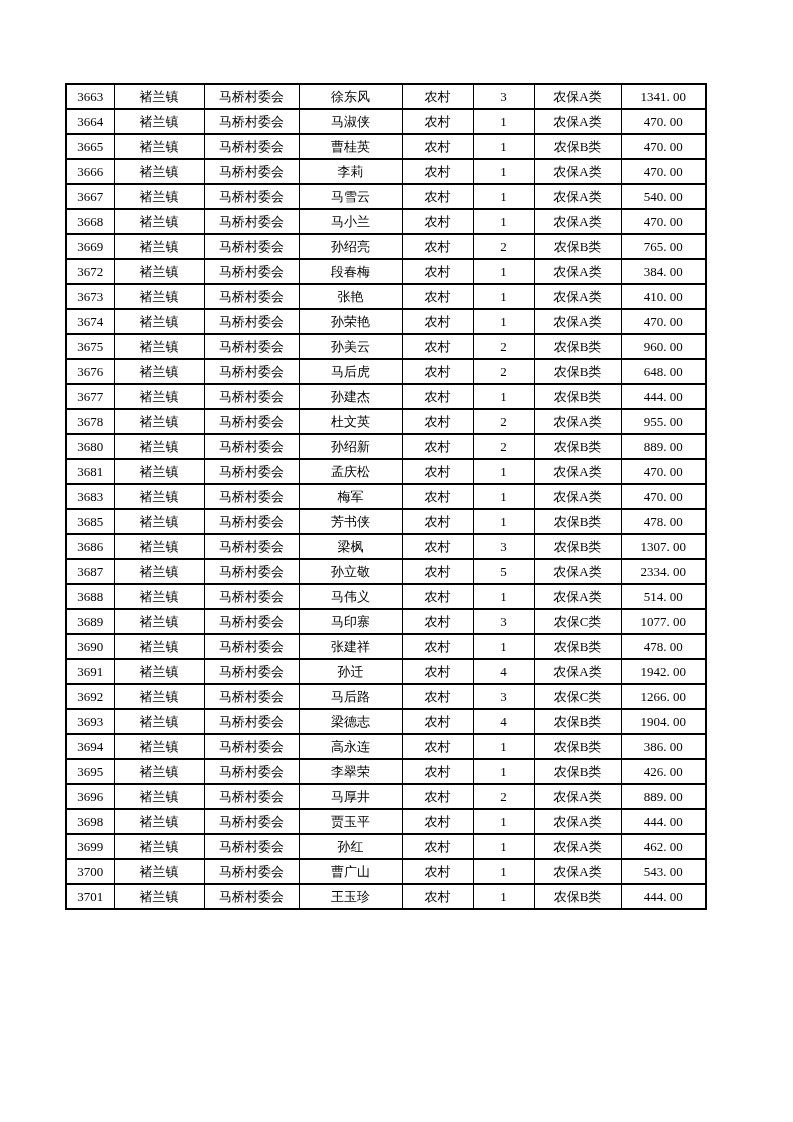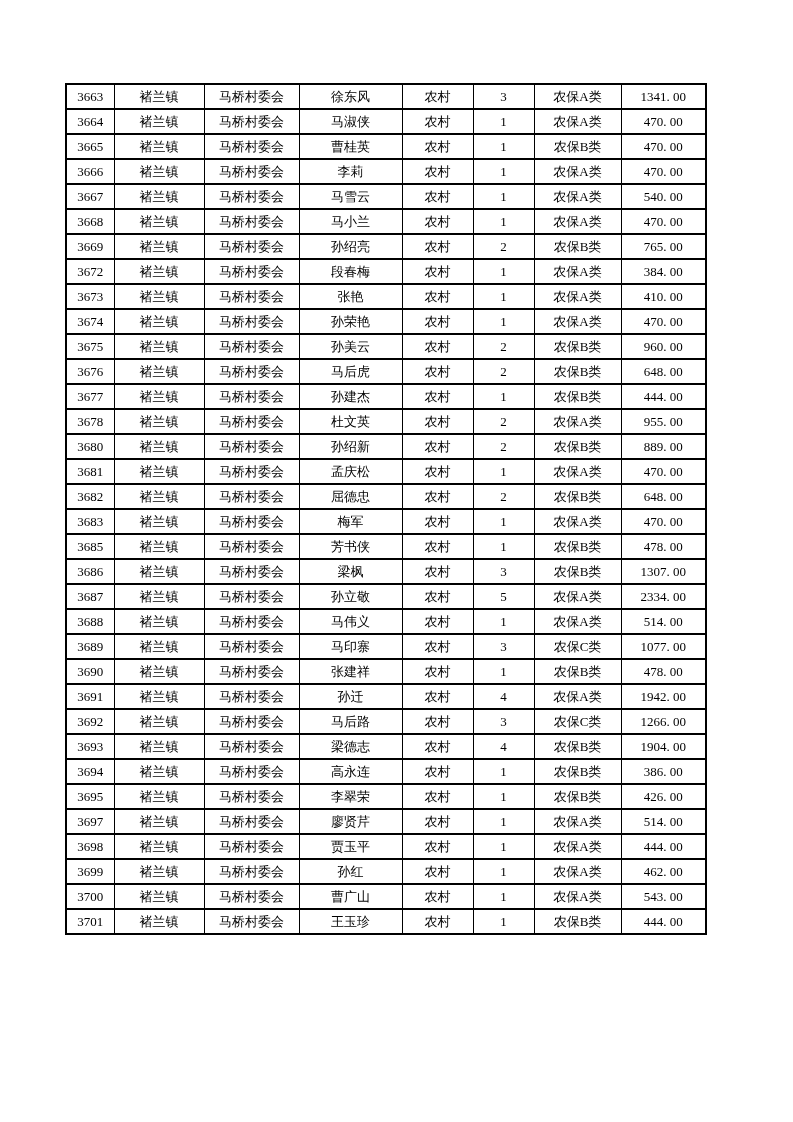--- a/index.html
+++ b/index.html
@@ -208,30 +208,20 @@
     <td>3681</td>
     <td>褚兰镇</td>
     <td>马桥村委会</td>
     <td>孟庆松</td>
     <td>农村</td>
     <td>1</td>
     <td>农保A类</td>
     <td>470. 00</td>
   </tr>
         <tr>
-    <td>3682</td>
-    <td>褚兰镇</td>
-    <td>马桥村委会</td>
-    <td>屈德忠</td>
-    <td>农村</td>
-    <td>2</td>
-    <td>农保B类</td>
-    <td>648. 00</td>
-  </tr>
-        <tr>
     <td>3683</td>
     <td>褚兰镇</td>
     <td>马桥村委会</td>
     <td>梅军</td>
     <td>农村</td>
     <td>1</td>
     <td>农保A类</td>
     <td>470. 00</td>
   </tr>
         <tr>
@@ -338,28 +328,28 @@
     <td>3695</td>
     <td>褚兰镇</td>
     <td>马桥村委会</td>
     <td>李翠荣</td>
     <td>农村</td>
     <td>1</td>
     <td>农保B类</td>
     <td>426. 00</td>
   </tr>
         <tr>
-    <td>3697</td>
-    <td>褚兰镇</td>
-    <td>马桥村委会</td>
-    <td>廖贤芹</td>
-    <td>农村</td>
-    <td>1</td>
-    <td>农保A类</td>
-    <td>514. 00</td>
+    <td>3696</td>
+    <td>褚兰镇</td>
+    <td>马桥村委会</td>
+    <td>马厚井</td>
+    <td>农村</td>
+    <td>2</td>
+    <td>农保A类</td>
+    <td>889. 00</td>
   </tr>
         <tr>
     <td>3698</td>
     <td>褚兰镇</td>
     <td>马桥村委会</td>
     <td>贾玉平</td>
     <td>农村</td>
     <td>1</td>
     <td>农保A类</td>
     <td>444. 00</td>

